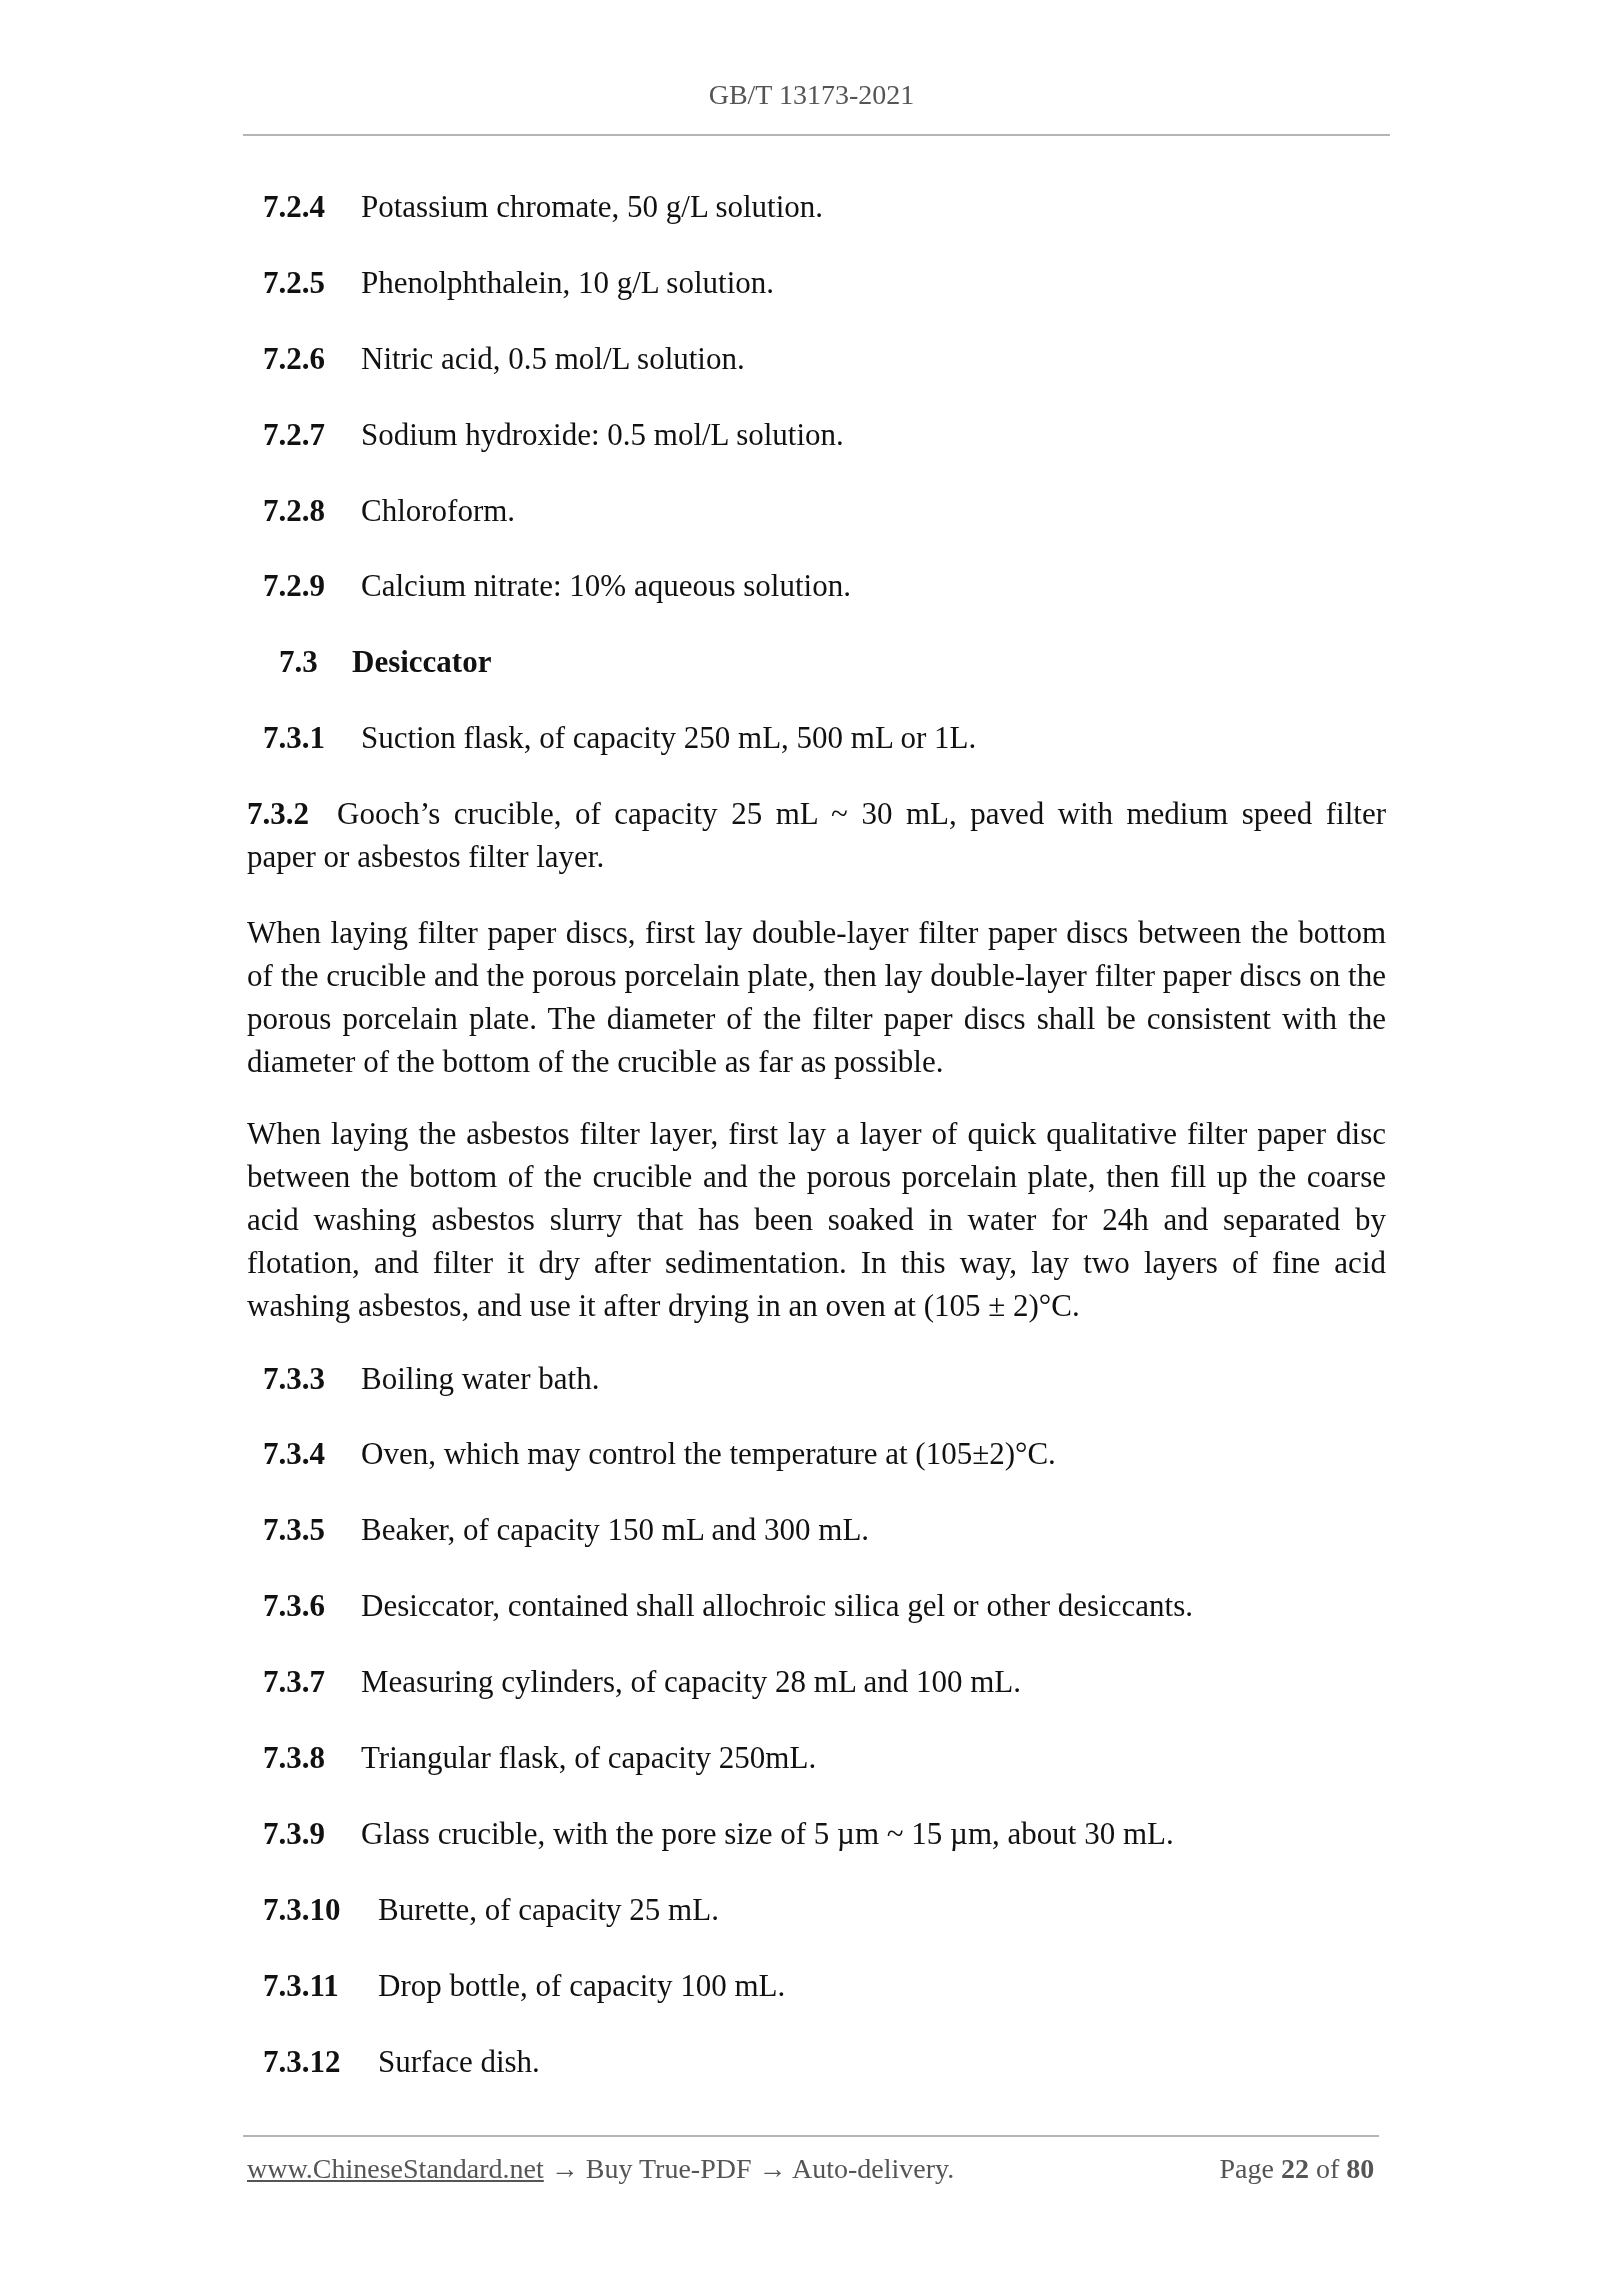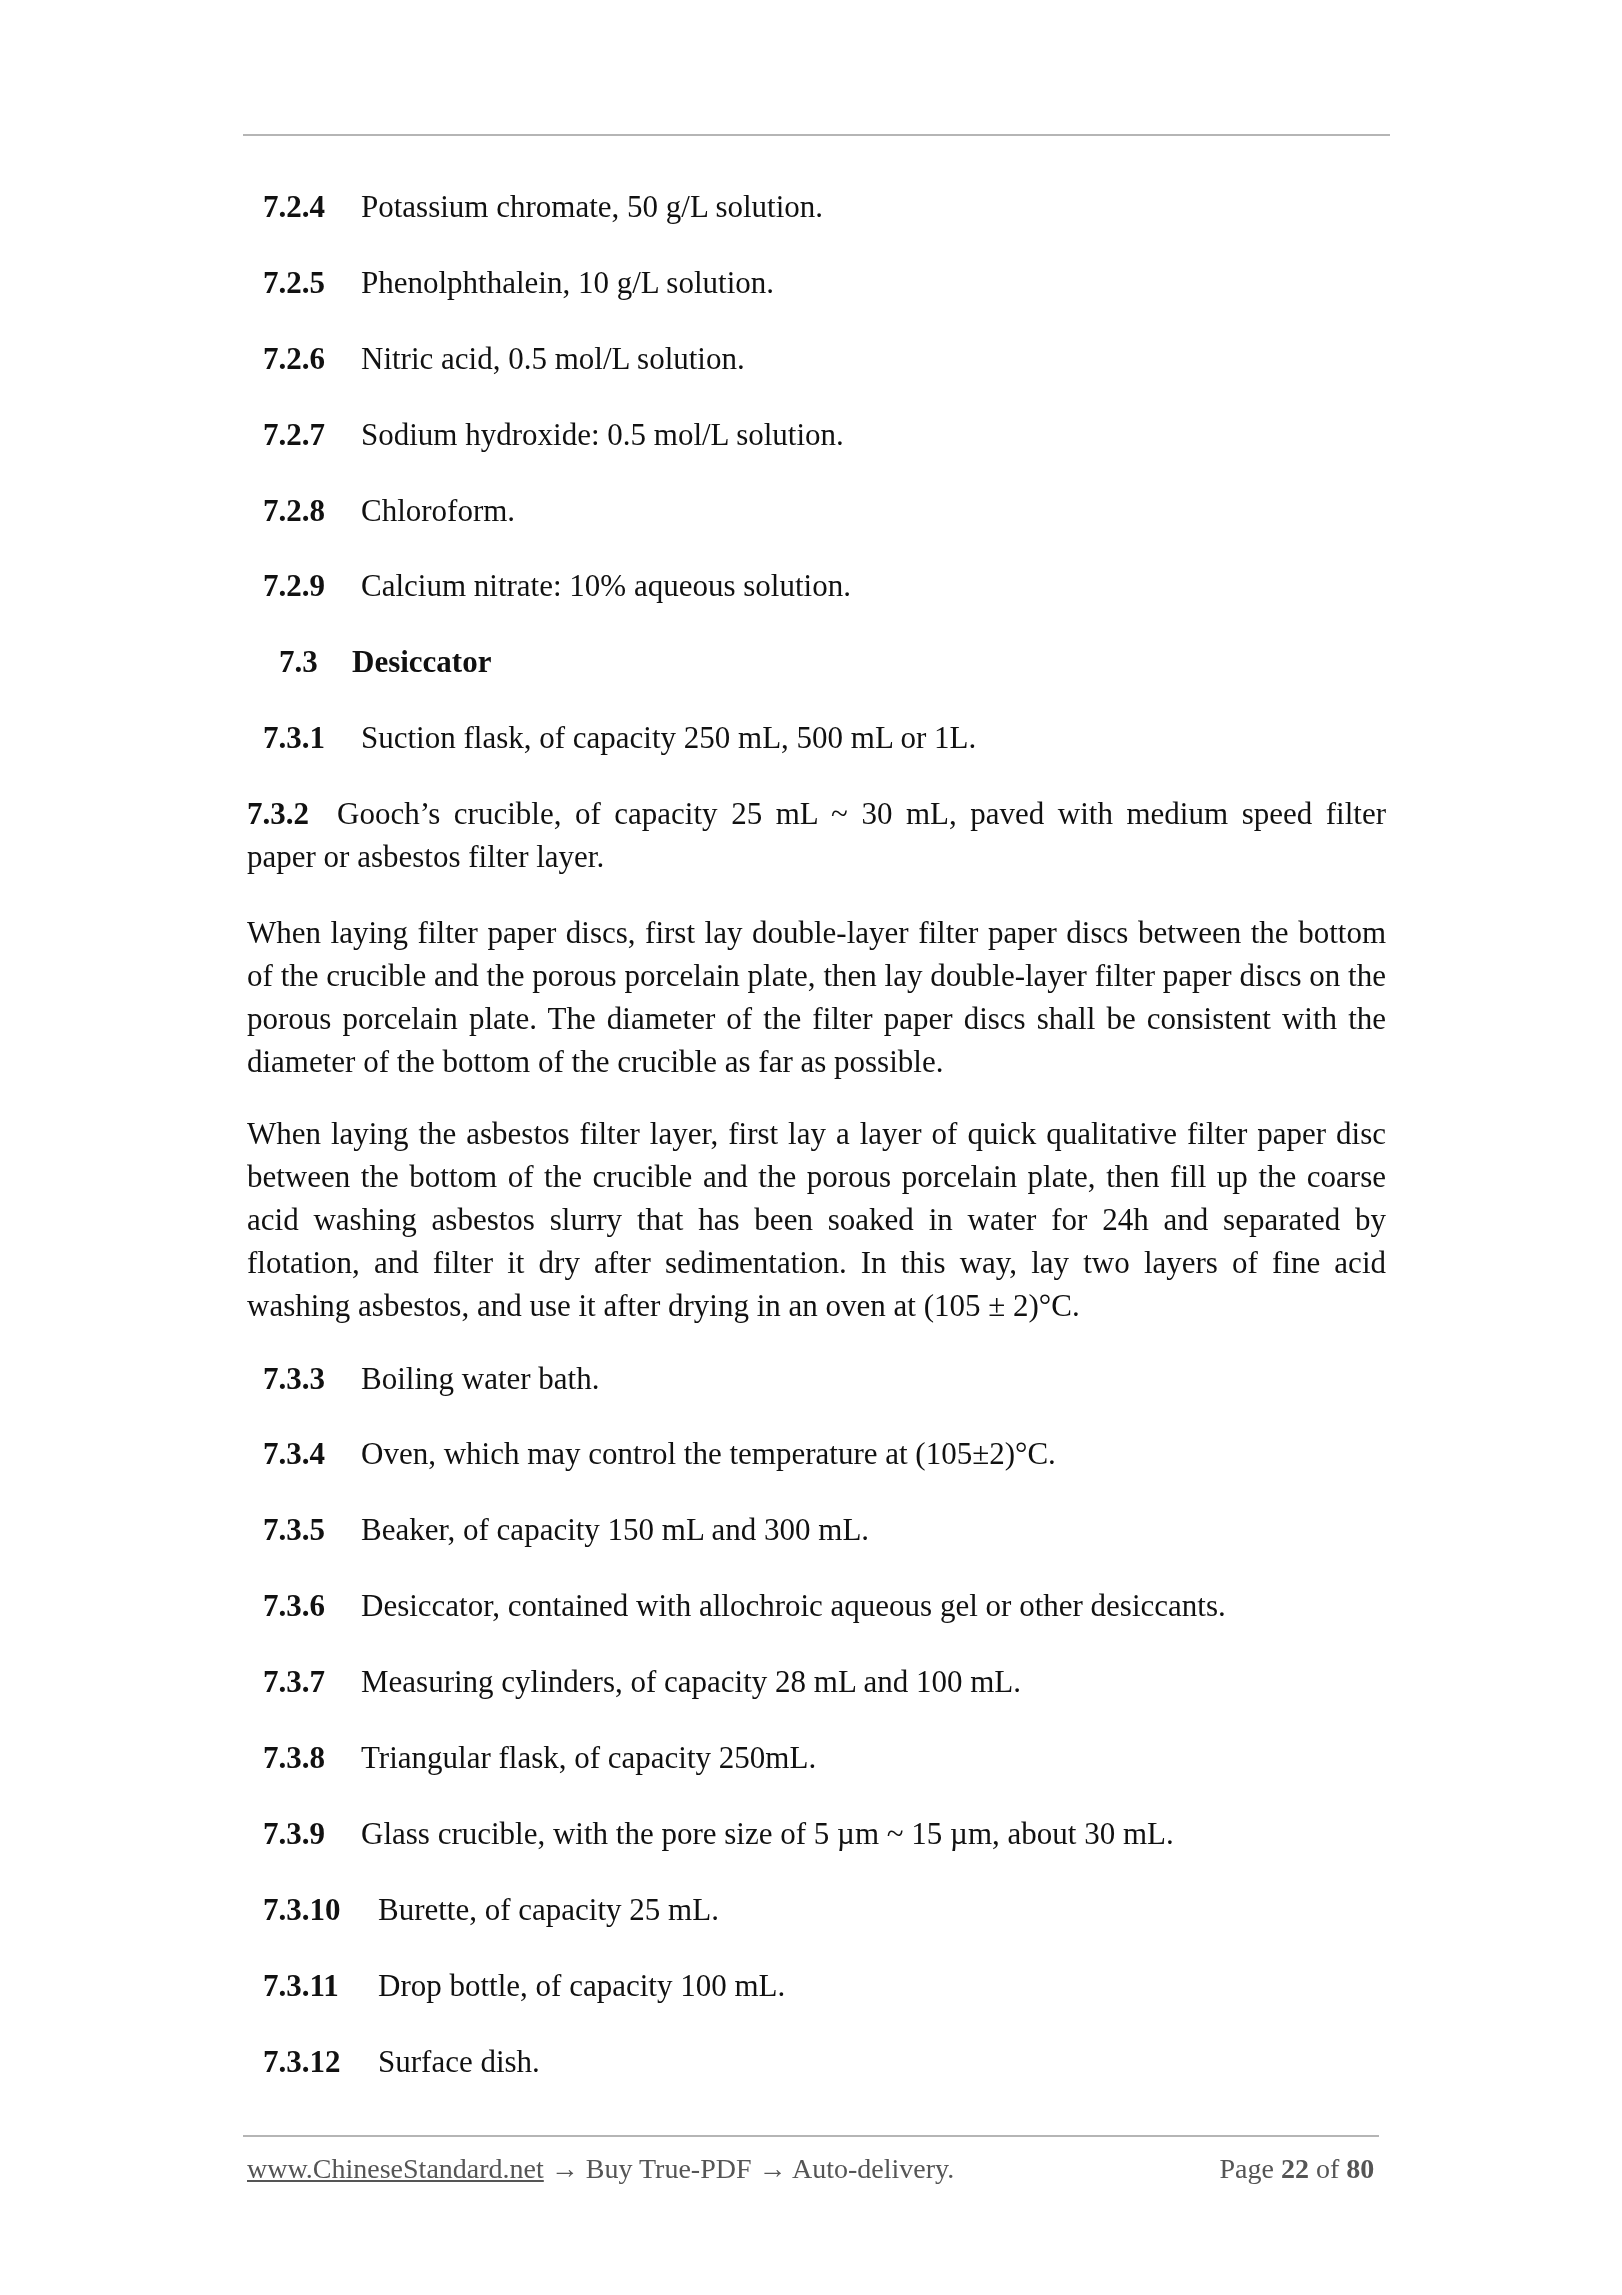--- a/index.html
+++ b/index.html
@@ -29,20 +29,21 @@
   }
   .footer .link { color:#555; text-decoration:underline; }
   .footer .pg { position:absolute; right:6.7px; top:0;margin-left:12px; }
   .footer .pg b { font-weight:bold; }
 </style>
 </head>
 <body>
 
 <div class="page">
 
+  <div class="hdr-title">GB/T 13173-2021</div>
   <div class="hdr-rule"></div>
 
   <div class="content">
 
     <div class="item" style="top:185px">
       <span class="num n5">7.2.4</span><span>Potassium chromate, 50 g/L solution.</span>
     </div>
     <div class="item" style="top:261px">
       <span class="num n5">7.2.5</span><span>Phenolphthalein, 10 g/L solution.</span>
     </div>
@@ -78,21 +79,21 @@
     <div class="item" style="top:1357px">
       <span class="num n5">7.3.3</span><span>Boiling water bath.</span>
     </div>
     <div class="item" style="top:1432px">
       <span class="num n5">7.3.4</span><span>Oven, which may control the temperature at (105±2)°C.</span>
     </div>
     <div class="item" style="top:1508px">
       <span class="num n5">7.3.5</span><span>Beaker, of capacity 150 mL and 300 mL.</span>
     </div>
     <div class="item" style="top:1584px">
-      <span class="num n5">7.3.6</span><span>Desiccator, contained with allochroic aqueous gel or other desiccants.</span>
+      <span class="num n5">7.3.6</span><span>Desiccator, contained shall allochroic silica gel or other desiccants.</span>
     </div>
     <div class="item" style="top:1660px">
       <span class="num n5">7.3.7</span><span>Measuring cylinders, of capacity 28 mL and 100 mL.</span>
     </div>
     <div class="item" style="top:1736px">
       <span class="num n5">7.3.8</span><span>Triangular flask, of capacity 250mL.</span>
     </div>
     <div class="item" style="top:1812px">
       <span class="num n5">7.3.9</span><span>Glass crucible, with the pore size of 5 µm ~ 15 µm, about 30 mL.</span>
     </div>

